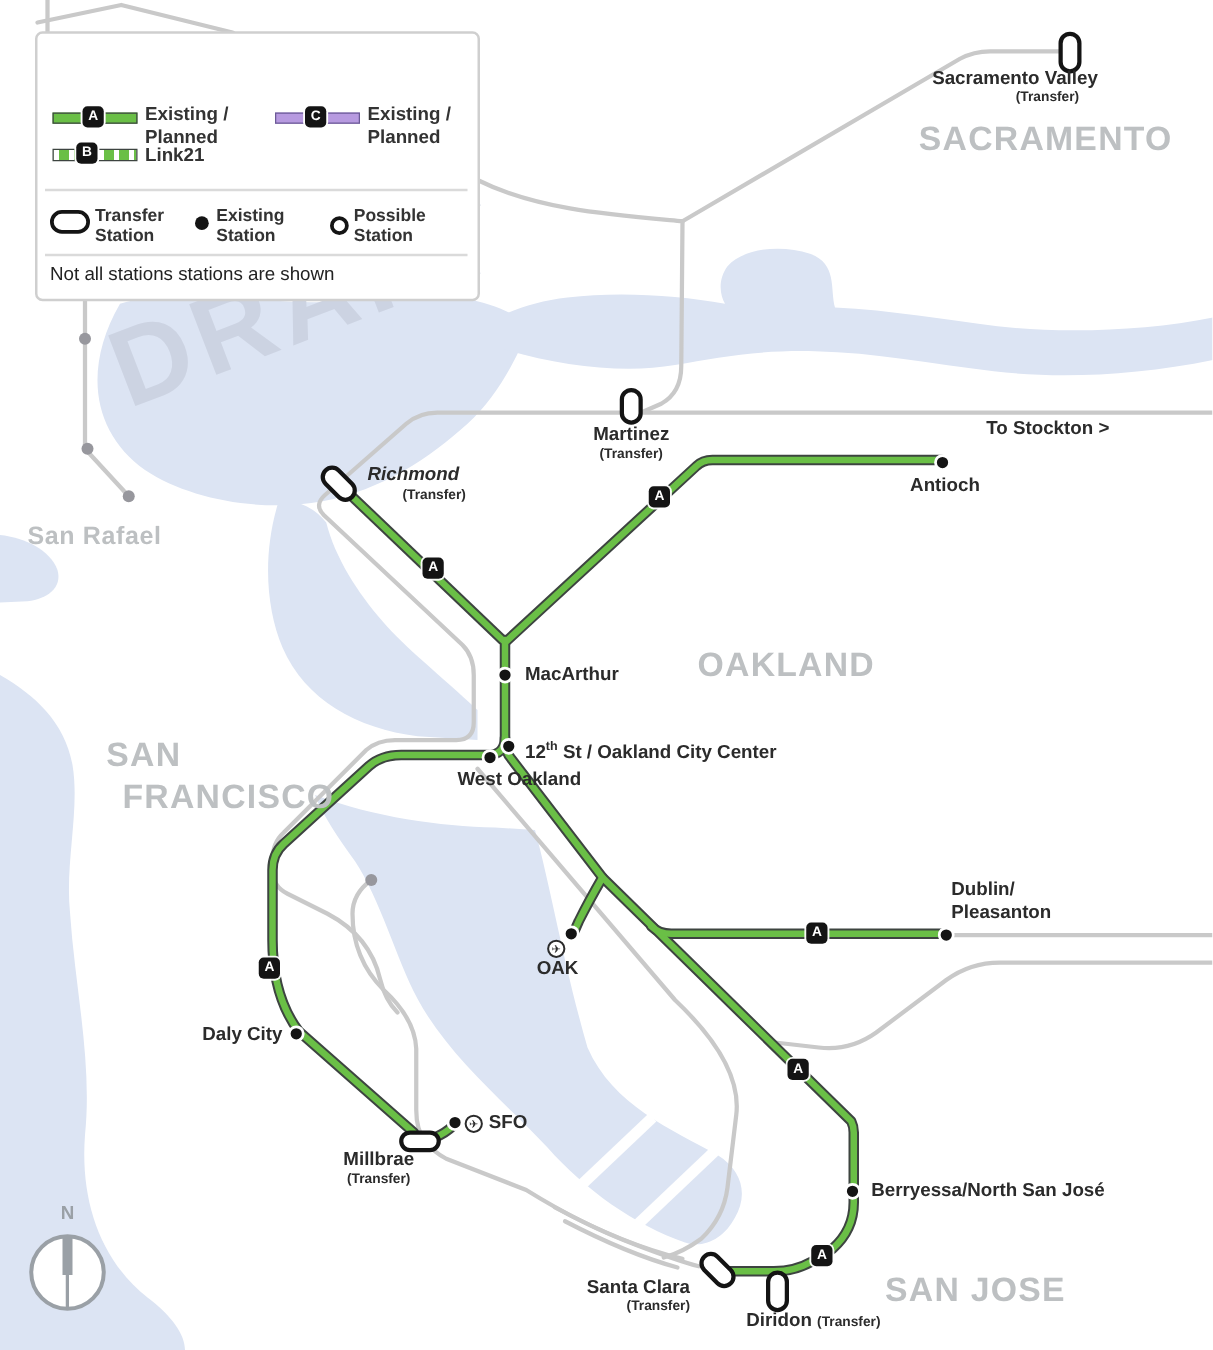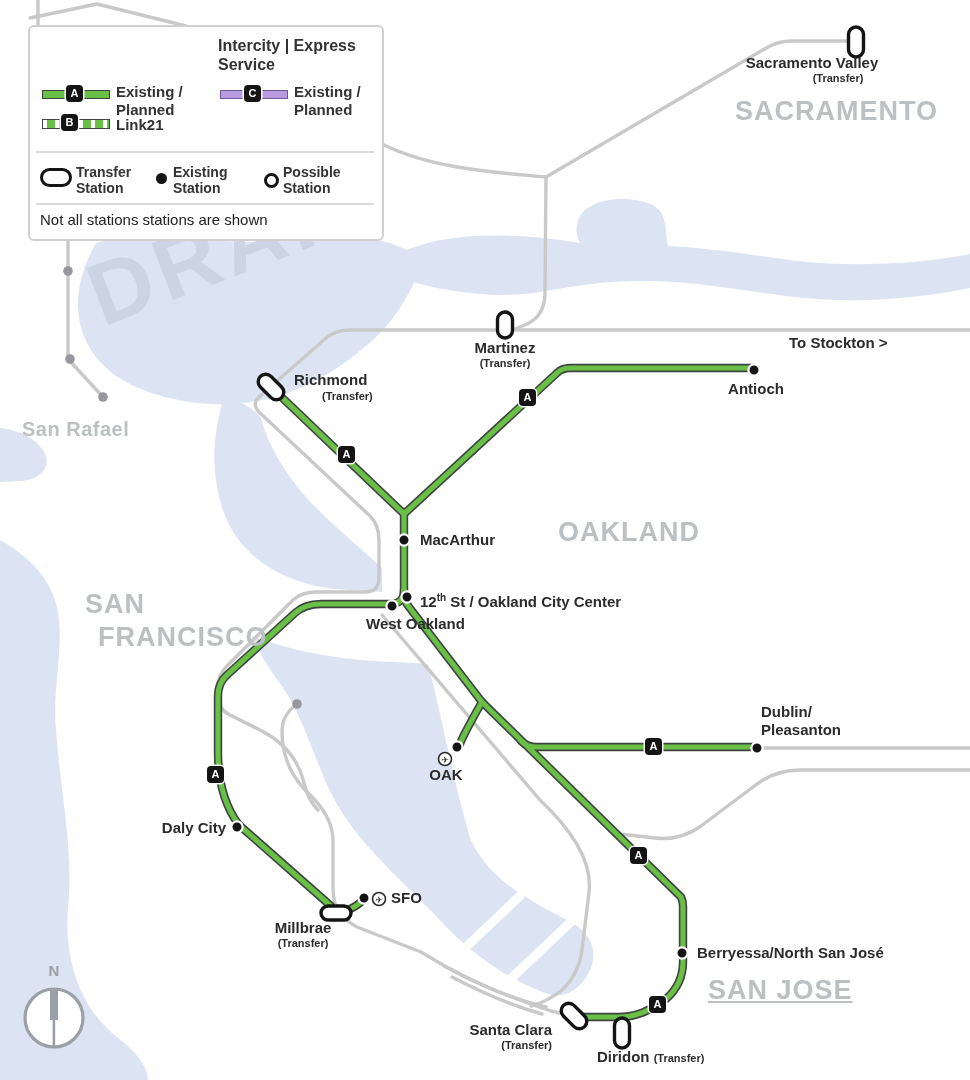--- a/index.html
+++ b/index.html
@@ -134,32 +134,32 @@
       <rect x="52.6" y="1020" width="2.6" height="27" fill="#9aa0a6"></rect>
     </g>
   </svg>
 
   <div class="watermark">DRAFT</div>
 
   <div class="region" style="left:735px;top:97px;">SACRAMENTO</div>
   <div class="region" style="left:558px;top:518px;">OAKLAND</div>
   <div class="region" style="left:85px;top:590px;">SAN</div>
   <div class="region" style="left:85px;top:623px;margin-left:13px;">FRANCISCO</div>
-  <div class="region" style="left:708px;top:976px;text-decoration:underline;">SAN JOSE</div>
+  <div class="region" style="left:708px;top:1018px;">SAN JOSE</div>
   <div class="region small" style="left:22px;top:415px;">San Rafael</div>
 
   <div class="lbl ctr" style="left:712px;top:55px;width:200px;">Sacramento Valley</div>
   <div class="sub ctr" style="left:738px;top:72px;width:200px;">(Transfer)</div>
 
   <div class="lbl" style="left:789px;top:335px;">To Stockton &gt;</div>
 
   <div class="lbl ctr" style="left:425px;top:340px;width:160px;">Martinez</div>
   <div class="sub ctr" style="left:425px;top:357px;width:160px;">(Transfer)</div>
 
-  <div class="lbl" style="left:294px;top:372px;">Richmond</div>
+  <div class="lbl" style="left:294px;top:372px;font-style:italic;">Richmond</div>
   <div class="sub" style="left:322px;top:390px;">(Transfer)</div>
 
   <div class="lbl ctr" style="left:700px;top:381px;width:112px;">Antioch</div>
 
   <div class="lbl" style="left:420px;top:532px;">MacArthur</div>
 
   <div class="lbl" style="left:420px;top:590px;"><span>12</span><sup style="font-size:10px;">th</sup><span> St / Oakland City Center</span></div>
 
   <div class="lbl" style="left:366px;top:616px;">West Oakland</div>
 
@@ -185,21 +185,20 @@
   <div class="compass-n">N</div>
 
   <div class="badge" style="left:338px;top:446px;">A</div>
   <div class="badge" style="left:519px;top:389px;">A</div>
   <div class="badge" style="left:207px;top:766px;">A</div>
   <div class="badge" style="left:645px;top:738px;">A</div>
   <div class="badge" style="left:630px;top:847px;">A</div>
   <div class="badge" style="left:649px;top:996px;">A</div>
 
   <div class="legend">
-    <div class="ttl" style="left:188px;top:9px;width:162px;">Intercity | Express Service</div>
 
     <div class="bar" style="left:12px;top:63px;"></div>
     <div class="lbadge" style="left:36px;top:58px;">A</div>
     <div class="txt" style="left:86px;top:56px;width:90px;">Existing / Planned</div>
 
     <div class="bar link21" style="left:12px;top:92px;height:8px;"></div>
     <div class="lbadge" style="left:31px;top:87px;">B</div>
     <div class="txt" style="left:86px;top:89px;">Link21</div>
 
     <div class="bar purple" style="left:190px;top:63px;"></div>

